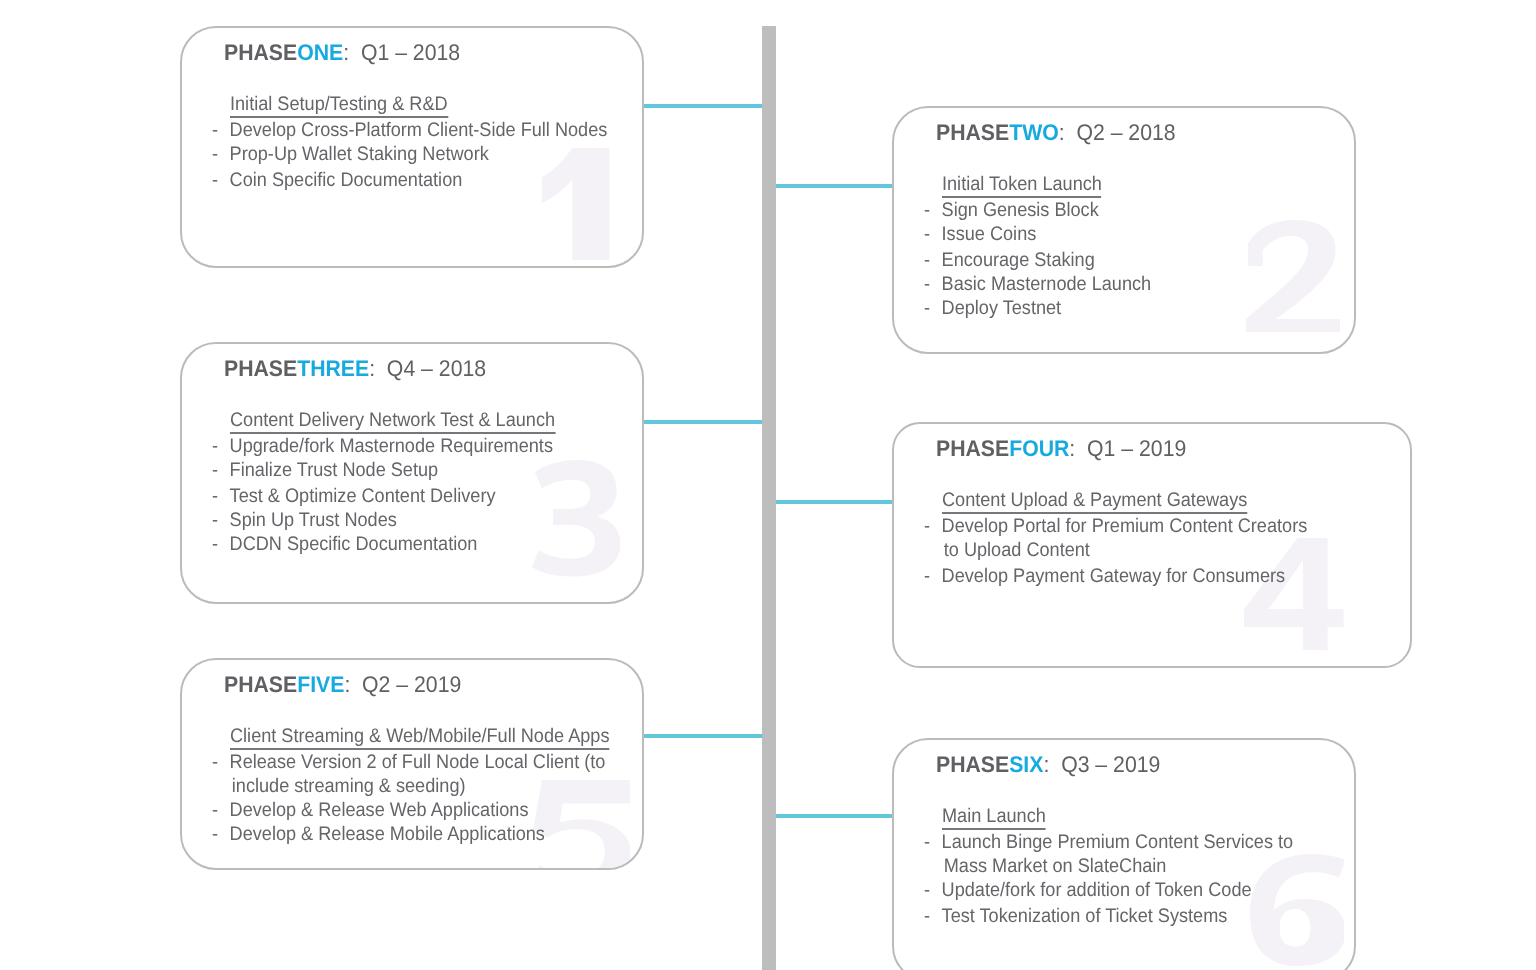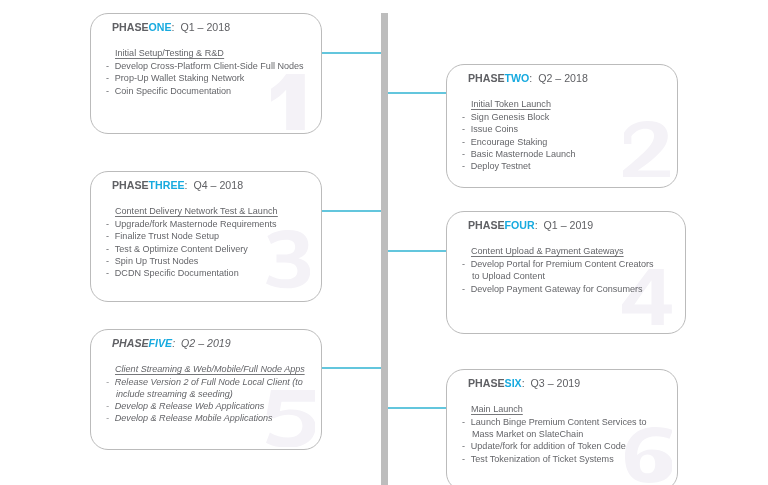--- a/index.html
+++ b/index.html
@@ -74,21 +74,21 @@
           <span class="dash">-</span>
           <span class="cont">Prop-Up Wallet Staking Network</span>
         </li>
         <li>
           <span class="dash">-</span>
           <span class="cont">Coin Specific Documentation</span>
         </li>
       </ul>
   </div>
 
-  <div class="phase-card" style="left:445.5px;top:53px;width:232px;height:124px;margin-top:11px;">
+  <div class="phase-card" style="left:445.5px;top:53px;width:232px;height:124px;">
     <div class="wm" style="left:176.1px;top:56.2px;width:47.3px;height:56.3px;">
         <svg width="47.3" height="56.3" viewBox="2 -15 96 115" preserveAspectRatio="none">
           <path d="M2 100 L2 86 C26 66 43 51 52 41 C61 31 65 23 65 15 C65 6 58 1 47 1 C37 1 27 6 19 16 L19 32 L4 32 L4 9 C14 -7 30 -15 52 -15 C79 -15 93 -3 93 15 C93 31 84 43 68 58 C57 68 44 78 32 86 L98 86 L98 100 Z"></path>
         </svg>
       </div>
     <div class="ptitle">
       <span>PHASE</span><span class="hl">TWO</span><span class="suf">:&nbsp; Q2 – 2018</span>
     </div>
     <div class="subhead">
       <span class="u">Initial Token Launch</span>
@@ -146,21 +146,21 @@
           <span class="dash">-</span>
           <span class="cont">Spin Up Trust Nodes</span>
         </li>
         <li>
           <span class="dash">-</span>
           <span class="cont">DCDN Specific Documentation</span>
         </li>
       </ul>
   </div>
 
-  <div class="phase-card" style="left:445.5px;top:211px;width:240px;height:123px;">
+  <div class="phase-card" style="left:445.5px;top:211px;width:260px;height:123px;border-radius:14px;">
     <div class="wm" style="left:175.3px;top:57px;width:50.4px;height:56.4px;">
         <svg width="50.4" height="56.4" viewBox="2 0 94 100" preserveAspectRatio="none">
           <path d="M57 100 L57 79 L2 79 L2 63 L52 0 L80 0 L80 63 L95 63 L95 79 L80 79 L80 100 Z M57 63 L57 20 L25 63 Z"></path>
         </svg>
       </div>
     <div class="ptitle">
       <span>PHASE</span><span class="hl">FOUR</span><span class="suf">:&nbsp; Q1 – 2019</span>
     </div>
     <div class="subhead">
       <span class="u">Content Upload &amp; Payment Gateways</span>
@@ -171,21 +171,21 @@
           <span class="cont">Develop Portal for Premium Content Creators</span>
           <span class="cont c2">to Upload Content</span>
         </li>
         <li>
           <span class="dash">-</span>
           <span class="cont">Develop Payment Gateway for Consumers</span>
         </li>
       </ul>
   </div>
 
-  <div class="phase-card" style="left:89.5px;top:328.7px;width:232px;height:121px;font-style:italic;">
+  <div class="phase-card" style="left:89.5px;top:328.7px;width:232px;height:106px;">
     <div class="wm" style="left:175.3px;top:60.1px;width:49.7px;height:57.7px;">
         <svg width="49.7" height="57.7" viewBox="3 0 90 103" preserveAspectRatio="none">
           <path d="M45 103 C28 103 14 100 3 94 L10 76 C20 82 31 85 43 85 C59 85 69 77 69 64 C69 51 60 44 44 44 C34 44 25 46 17 51 L4 44 L12 0 L92 0 L92 21 L31 21 L28 38 C35 36 42 35 49 35 C76 35 93 49 93 65 C93 88 74 103 45 103 Z"></path>
         </svg>
       </div>
     <div class="ptitle">
       <span>PHASE</span><span class="hl">FIVE</span><span class="suf">:&nbsp; Q2 – 2019</span>
     </div>
     <div class="subhead">
       <span class="u">Client Streaming &amp; Web/Mobile/Full Node Apps</span>

